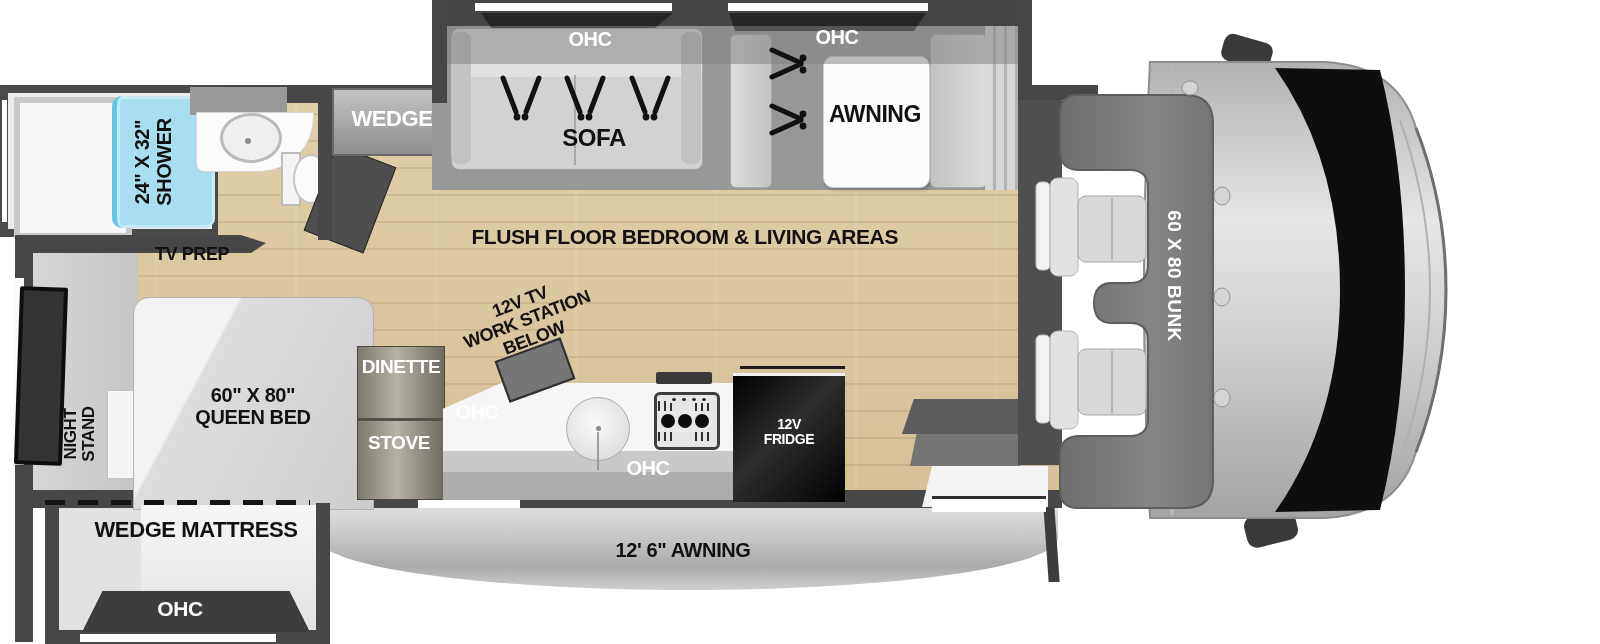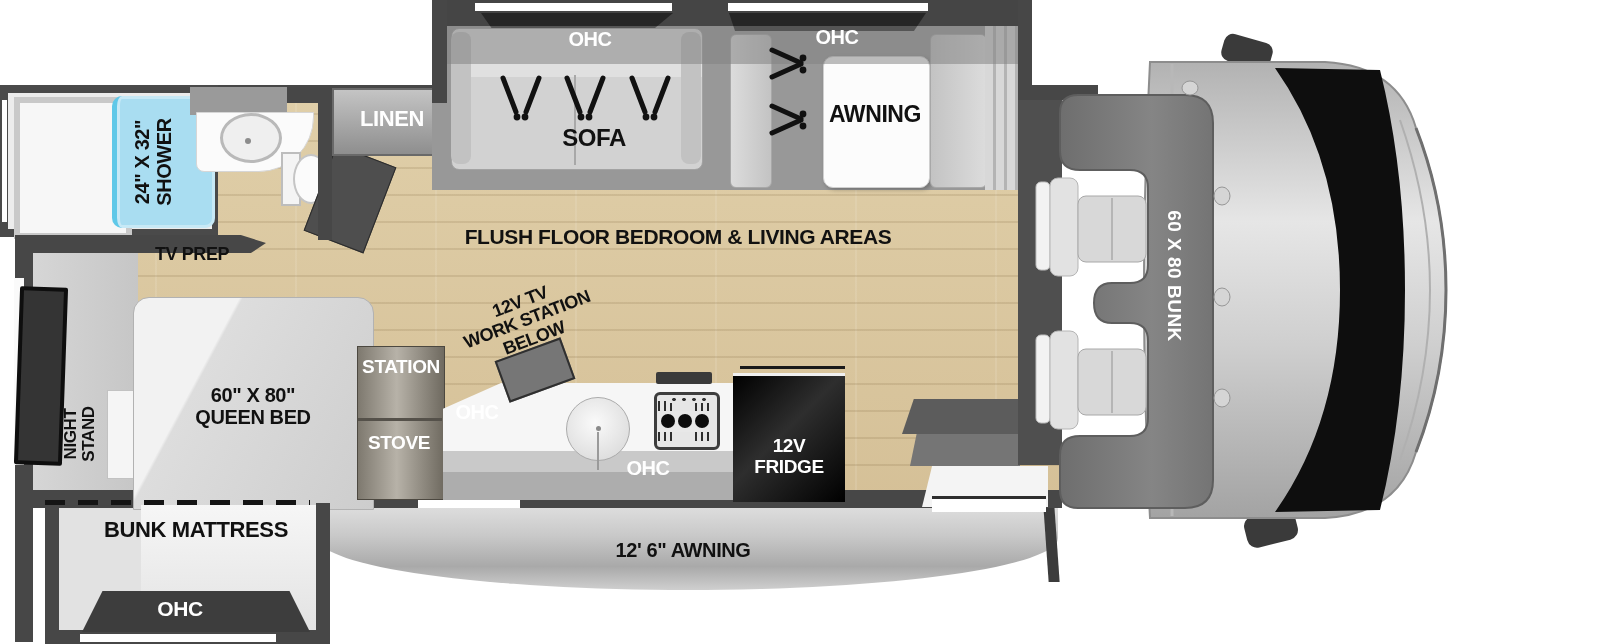--- a/index.html
+++ b/index.html
@@ -80,21 +80,21 @@
               border-radius:50%;"></div>
 
   <div class="abs" style="left:318px;top:153px;width:62px;height:90px;background:#4e4e4e;border:1px solid #2c2c2c;
               transform:rotate(21deg);"></div>
   <div class="wall" style="left:318px;top:88px;width:14px;height:152px;"></div>
   <div class="abs" style="left:15px;top:235px;width:251px;height:18px;background:#474747;
               clip-path:polygon(0 0,90% 0,100% 45%,94% 100%,0 100%);"></div>
 
   <div class="abs" style="left:332px;top:88px;width:120px;height:64px;background:linear-gradient(180deg,#c4c4c4,#8e8e8e);
               border:2px solid #696969;"></div>
-  <div class="lbl w" style="left:334px;top:107px;width:116px;font-size:22px;">LINEN</div>
+  <div class="lbl w" style="left:334px;top:107px;width:116px;font-size:22px;">WEDGE</div>
   <div class="lbl" style="left:112px;top:245px;width:160px;font-size:18px;">TV PREP</div>
 
   <div class="abs" style="left:432px;top:0px;width:586px;height:190px;background:#989898;">
     <div class="abs" style="left:0;top:0;width:586px;height:26px;background:#454545;"></div>
     <div class="abs" style="left:43px;top:3px;width:197px;height:8px;background:#fff;"></div>
     <div class="abs" style="left:296px;top:3px;width:200px;height:8px;background:#fff;"></div>
     <div class="abs" style="left:45px;top:13px;width:200px;height:20px;background:#262626;
                 clip-path:polygon(2% 0,98% 0,86% 100%,9% 100%);"></div>
     <div class="abs" style="left:295px;top:13px;width:201px;height:18px;background:#262626;
                 clip-path:polygon(1% 0,99% 0,93% 100%,4% 100%);"></div>
@@ -140,21 +140,21 @@
     <div class="lbl w" style="left:120px;top:29px;width:76px;font-size:20px;">OHC</div>
     <div class="lbl w" style="left:367px;top:27px;width:76px;font-size:20px;">OHC</div>
     <div class="lbl" style="left:110px;top:125px;width:104px;font-size:24px;">SOFA</div>
     <div class="lbl" style="left:383px;top:102px;width:120px;font-size:23px;">AWNING</div>
   </div>
   <div class="wall" style="left:432px;top:0px;width:15px;height:103px;"></div>
 
   <div class="abs" style="left:357px;top:346px;width:86px;height:152px;
               background:linear-gradient(90deg,#7e796f,#b7b2a8 45%,#6f6a60);border:1px solid #4c4840;"></div>
   <div class="abs" style="left:358px;top:418px;width:84px;height:3px;background:#55514a;"></div>
-  <div class="lbl w" style="left:356px;top:357px;width:90px;font-size:19px;">STATION</div>
+  <div class="lbl w" style="left:356px;top:357px;width:90px;font-size:19px;">DINETTE</div>
   <div class="lbl w" style="left:354px;top:433px;width:90px;font-size:19px;">STOVE</div>
 
   <div class="abs" style="left:443px;top:383px;width:290px;height:117px;
               background:linear-gradient(180deg,#f6f6f6 0 58%,#c9c9c9 58% 76%,#adadad 76% 100%);
               clip-path:polygon(0 22%,20% 0,100% 0,100% 100%,0 100%);"></div>
   <div class="abs" style="left:500px;top:348px;width:66px;height:40px;background:#767676;border:2px solid #2f2f2f;
               transform:rotate(-20deg);"></div>
 
   <div class="abs" style="left:566px;top:397px;width:62px;height:62px;border-radius:50%;
               background:radial-gradient(circle at 45% 40%,#fafafa,#d5d5d5);border:1px solid #ababab;"></div>
@@ -169,44 +169,44 @@
                 background-image:radial-gradient(circle,#333 1.5px,rgba(0,0,0,0) 2px);background-size:10px 7px;"></div>
     <div class="abs" style="left:1px;top:16px;width:52px;height:21px;background:#e8e8e8;"></div>
     <div class="abs" style="left:4px;top:19px;width:14px;height:14px;background:#0d0d0d;border-radius:50%;"></div>
     <div class="abs" style="left:21px;top:19px;width:14px;height:14px;background:#0d0d0d;border-radius:50%;"></div>
     <div class="abs" style="left:38px;top:19px;width:14px;height:14px;background:#0d0d0d;border-radius:50%;"></div>
   </div>
 
   <div class="abs" style="left:740px;top:366px;width:105px;height:3px;background:#1a1a1a;"></div>
   <div class="abs" style="left:733px;top:373px;width:112px;height:126px;border-top:3px solid #f0f0f0;
               background:linear-gradient(135deg,#000 0%,#2e2e2e 45%,#000 100%);"></div>
-  <div class="lbl w" style="left:743px;top:436px;width:92px;font-size:19px;">12V
+  <div class="lbl w" style="left:743px;top:417px;width:92px;font-size:14px;">12V
 FRIDGE</div>
 
   <div class="lbl w" style="left:439px;top:402px;width:76px;font-size:20px;">OHC</div>
   <div class="lbl w" style="left:610px;top:458px;width:76px;font-size:20px;">OHC</div>
 
   <div class="lbl" style="left:448px;top:291px;width:160px;height:62px;font-size:18px;transform:rotate(-21deg);">12V TV
 WORK STATION
 BELOW</div>
 
   <div class="abs" style="left:902px;top:399px;width:118px;height:35px;background:#5c5c5c;
               clip-path:polygon(10% 0,100% 0,100% 100%,0 100%);"></div>
   <div class="abs" style="left:910px;top:434px;width:110px;height:32px;background:#757575;
               clip-path:polygon(6% 0,100% 0,100% 100%,0 100%);"></div>
   <div class="abs" style="left:922px;top:466px;width:126px;height:41px;background:#f4f4f4;
               clip-path:polygon(8% 0,100% 0,100% 100%,0 100%);"></div>
   <div class="abs" style="left:932px;top:496px;width:114px;height:13px;background:#fff;border-top:3px solid #2e2e2e;"></div>
 
-  <div class="lbl" style="left:458px;top:226px;width:440px;font-size:21px;">FLUSH FLOOR BEDROOM &amp; LIVING AREAS</div>
+  <div class="lbl" style="left:458px;top:226px;width:440px;font-size:21px;text-align:right;">FLUSH FLOOR BEDROOM &amp; LIVING AREAS</div>
   <div class="lbl rot-ccw" style="left:29px;top:412px;width:110px;height:44px;font-size:17px;">NIGHT
 STAND</div>
   <div class="lbl" style="left:163px;top:385px;width:180px;font-size:20px;">60" X 80"
 QUEEN BED</div>
-  <div class="lbl" style="left:61px;top:518px;width:270px;font-size:22px;">BUNK MATTRESS</div>
+  <div class="lbl" style="left:61px;top:518px;width:270px;font-size:22px;">WEDGE MATTRESS</div>
   <div class="lbl w" style="left:142px;top:598px;width:76px;font-size:21px;">OHC</div>
   <div class="lbl" style="left:543px;top:540px;width:280px;font-size:20px;">12' 6" AWNING</div>
 
   <svg class="abs" style="left:1000px;top:0;width:600px;height:644px;" viewBox="0 0 600 644">
     <defs>
       <linearGradient id="gBody" x1="0" y1="0" x2="0" y2="1">
         <stop offset="0" stop-color="#b2b2b2"></stop>
         <stop offset="0.35" stop-color="#e6e6e6"></stop>
         <stop offset="0.62" stop-color="#cfcfcf"></stop>
         <stop offset="1" stop-color="#a3a3a3"></stop>

